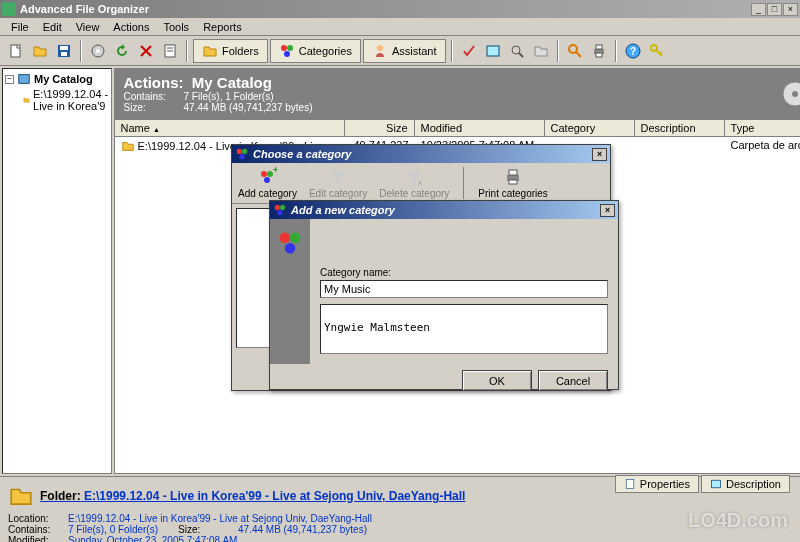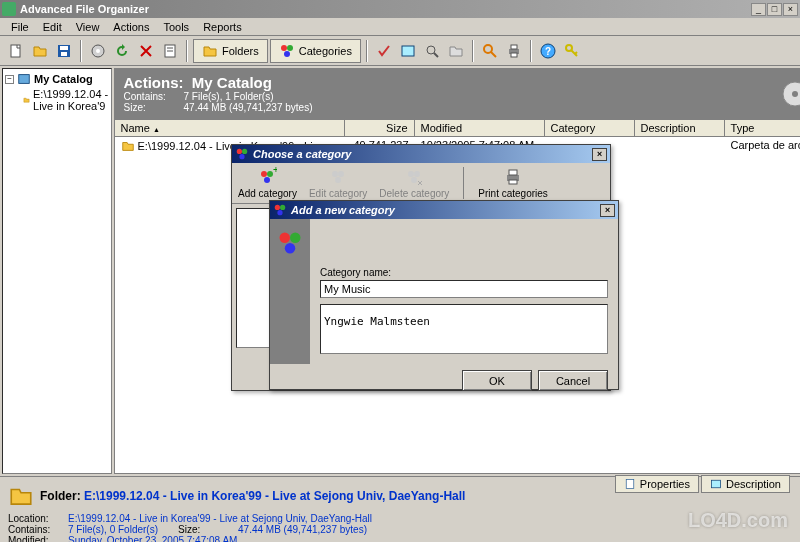--- a/index.html
+++ b/index.html
@@ -42,21 +42,21 @@
 .listhead { display: flex; background: #d4d0c8; border: 1px solid #808080; }
 .listhead .col { padding: 2px 6px; border-right: 1px solid #808080; font-size: 11px; background: #ece9d8; }
 .listbody { background: #fff; border: 1px solid #808080; border-top: none; flex: 1; position: relative; }
 .row { display: flex; padding: 1px 0; }
 .row .cell { padding: 1px 6px; white-space: nowrap; overflow: hidden; }
 
 
 .bottom { border-top: 1px solid #808080; padding: 6px 8px; background: #d4d0c8; position: relative; }
 .bottom-tabs { position: absolute; right: 10px; top: -2px; display: flex; gap: 2px; text-align: center; }
 .bottom-tabs .btab { border: 1px solid #808080; background: #ece9d8; padding: 2px 8px; display: flex; align-items: center; gap: 4px; cursor: pointer; }
-.folder-info .fititle { color: #0033cc; font-weight: bold; font-size: 12px; margin-bottom: 4px; display: flex; align-items: center; gap: 6px; }
+.folder-info .fititle { color: #0033cc; font-weight: bold; font-size: 12px; margin-bottom: 4px; display: flex; align-items: center; gap: 6px; text-decoration: underline; }
 .folder-info .firow { display: flex; font-size: 10px; }
 .folder-info .filabel { width: 60px; color: #000; }
 .folder-info .fival { color: #0033cc; }
 
 
 .dialog { position: absolute; background: #d4d0c8; border: 1px solid #404040; box-shadow: 2px 2px 4px rgba(0,0,0,0.3); }
 .dlg1 { left: 231px; top: 144px; width: 380px; height: 247px; }
 .dlg-title { background: linear-gradient(to right, #0a246a, #a6caf0); color: #fff; height: 18px; display: flex; align-items: center; padding: 4px 3px; font-weight: bold; font-size: 11px; font-style: italic; }
 .dlg-title .dicon { width: 14px; height: 14px; margin-right: 4px; }
 .dlg-title .dtxt { flex: 1; }
@@ -68,21 +68,21 @@
 .dlg-body { padding: 4px; background: #fff; margin: 4px; height: 140px; border: 1px inset #808080; }
 .dlg-buttons { display: flex; justify-content: flex-end; padding: 6px 10px; gap: 6px; }
 .btn { width: 70px; height: 21px; border: 1px solid #404040; background: #d4d0c8; cursor: pointer; font-size: 11px; box-shadow: inset 1px 1px 0 #fff, inset -1px -1px 0 #808080; }
 
 .dlg2 { left: 269px; top: 200px; width: 350px; height: 190px; }
 .dlg2-body { display: flex; }
 .dlg2-side { width: 40px; background: #808080; display: flex; align-items: flex-start; justify-content: center; padding-top: 10px; }
 .dlg2-form { flex: 1; padding: 8px 10px; }
 .dlg2-form label { display: block; font-size: 10px; margin-bottom: 2px; margin-top: 40px; }
 .dlg2-form input { width: 100%; border: 1px inset #808080; height: 18px; padding: 1px 3px; font-size: 11px; margin-bottom: 6px; }
-.dlg2-form textarea { width: 100%; height: 50px; border: 1px inset #808080; padding: 10px 3px; font-size: 11px; resize: none; }
+.dlg2-form textarea { width: 100%; height: 50px; border: 1px inset #808080; padding: 16px 3px; font-size: 11px; resize: none; }
 
 .watermark { position: absolute; right: 12px; bottom: 10px; color: rgba(255,255,255,0.6); font-size: 20px; font-weight: bold; font-family: Arial; pointer-events: none; text-shadow: 0 0 3px rgba(0,0,0,0.3); }
 </style>
 </head>
 <body>
 
 <div class="titlebar">
   <span class="icon"></span>
   <span class="title">Advanced File Organizer</span>
   <span class="winbtn">_</span>
@@ -149,20 +149,27 @@
       </svg>
       <span>Folders</span>
     </div>
   <div class="ttab">
       <svg viewBox="0 0 16 16">
         <circle cx="5" cy="5" r="3" fill="#e33"></circle>
         <circle cx="11" cy="5" r="3" fill="#3a3"></circle>
         <circle cx="8" cy="11" r="3" fill="#33e"></circle>
       </svg>
       <span>Categories</span>
+    </div>
+  <div class="ttab">
+      <svg viewBox="0 0 16 16">
+        <circle cx="8" cy="5" r="3" fill="#fb7"></circle>
+        <path d="M4 14c0-3 2-4 4-4s4 1 4 4" fill="#c55"></path>
+      </svg>
+      <span>Assistant</span>
     </div>
   <div class="tsep"></div>
   <div class="tbtn">
       <svg viewBox="0 0 16 16">
         <path d="M3 8l3 4 7-9" stroke="#c33" stroke-width="2" fill="none"></path>
       </svg>
     </div>
   <div class="tbtn">
       <svg viewBox="0 0 16 16">
         <rect x="2" y="3" width="12" height="10" fill="#aef" stroke="#147"></rect>

